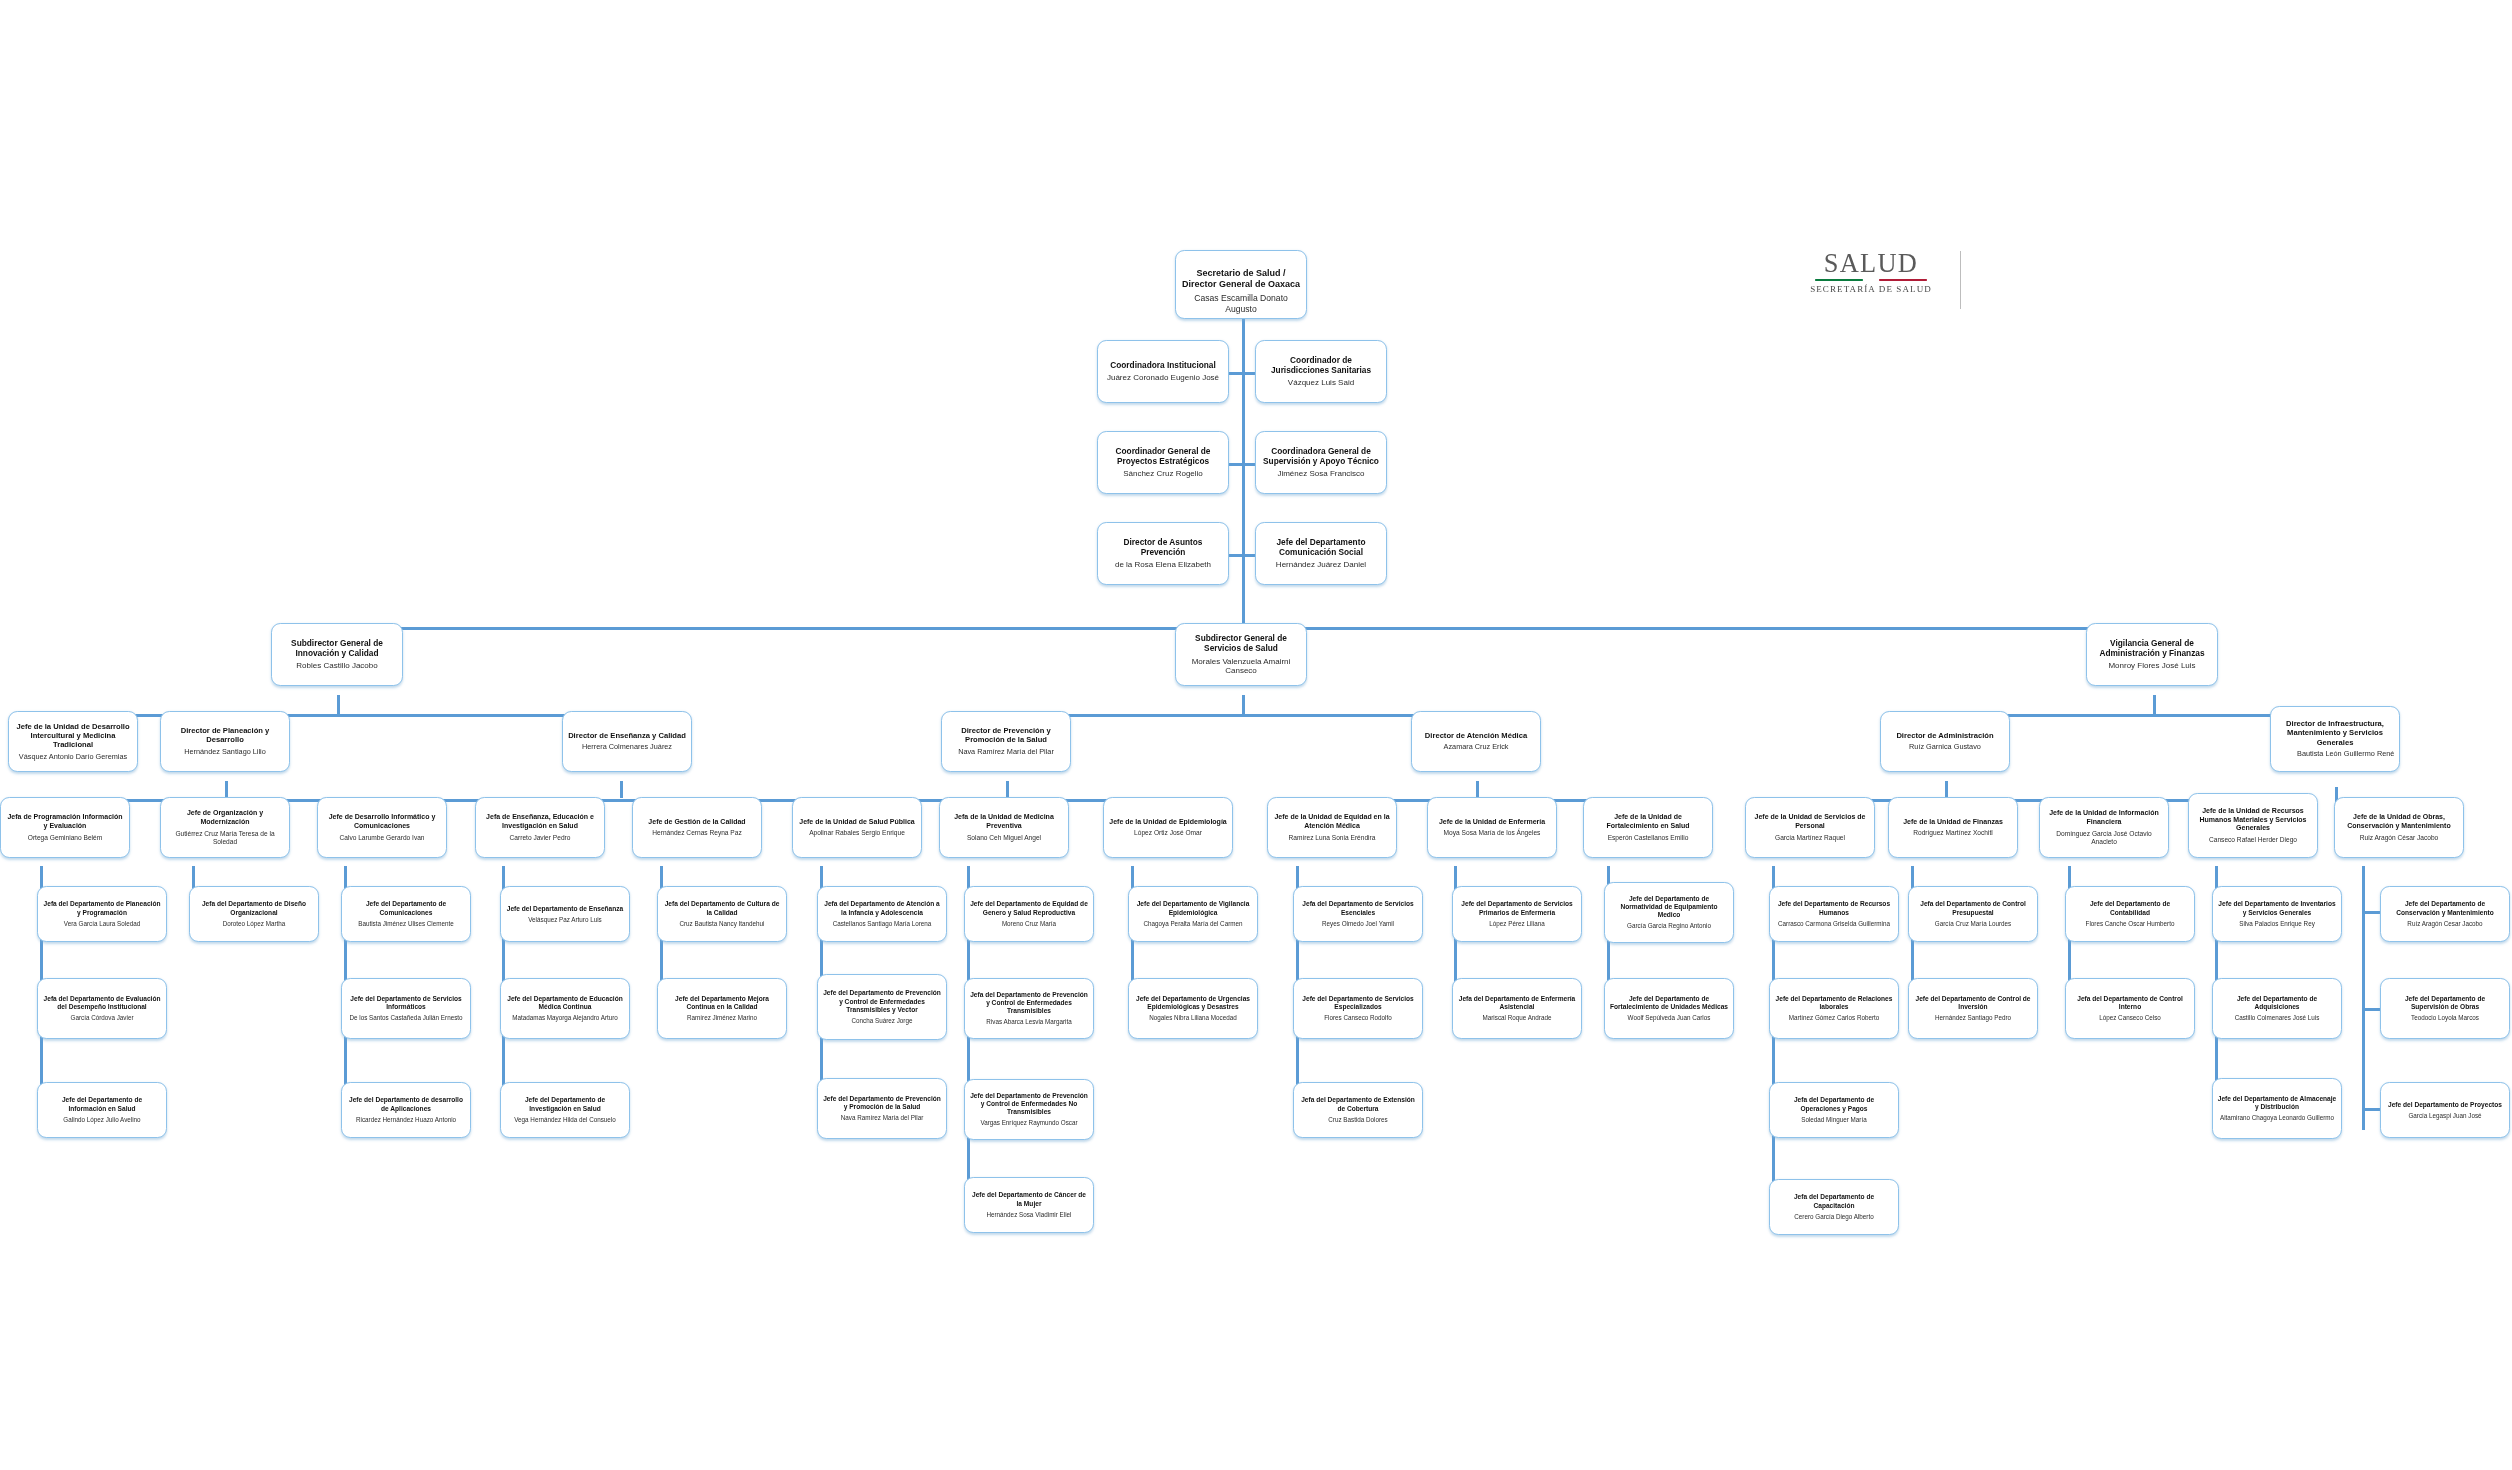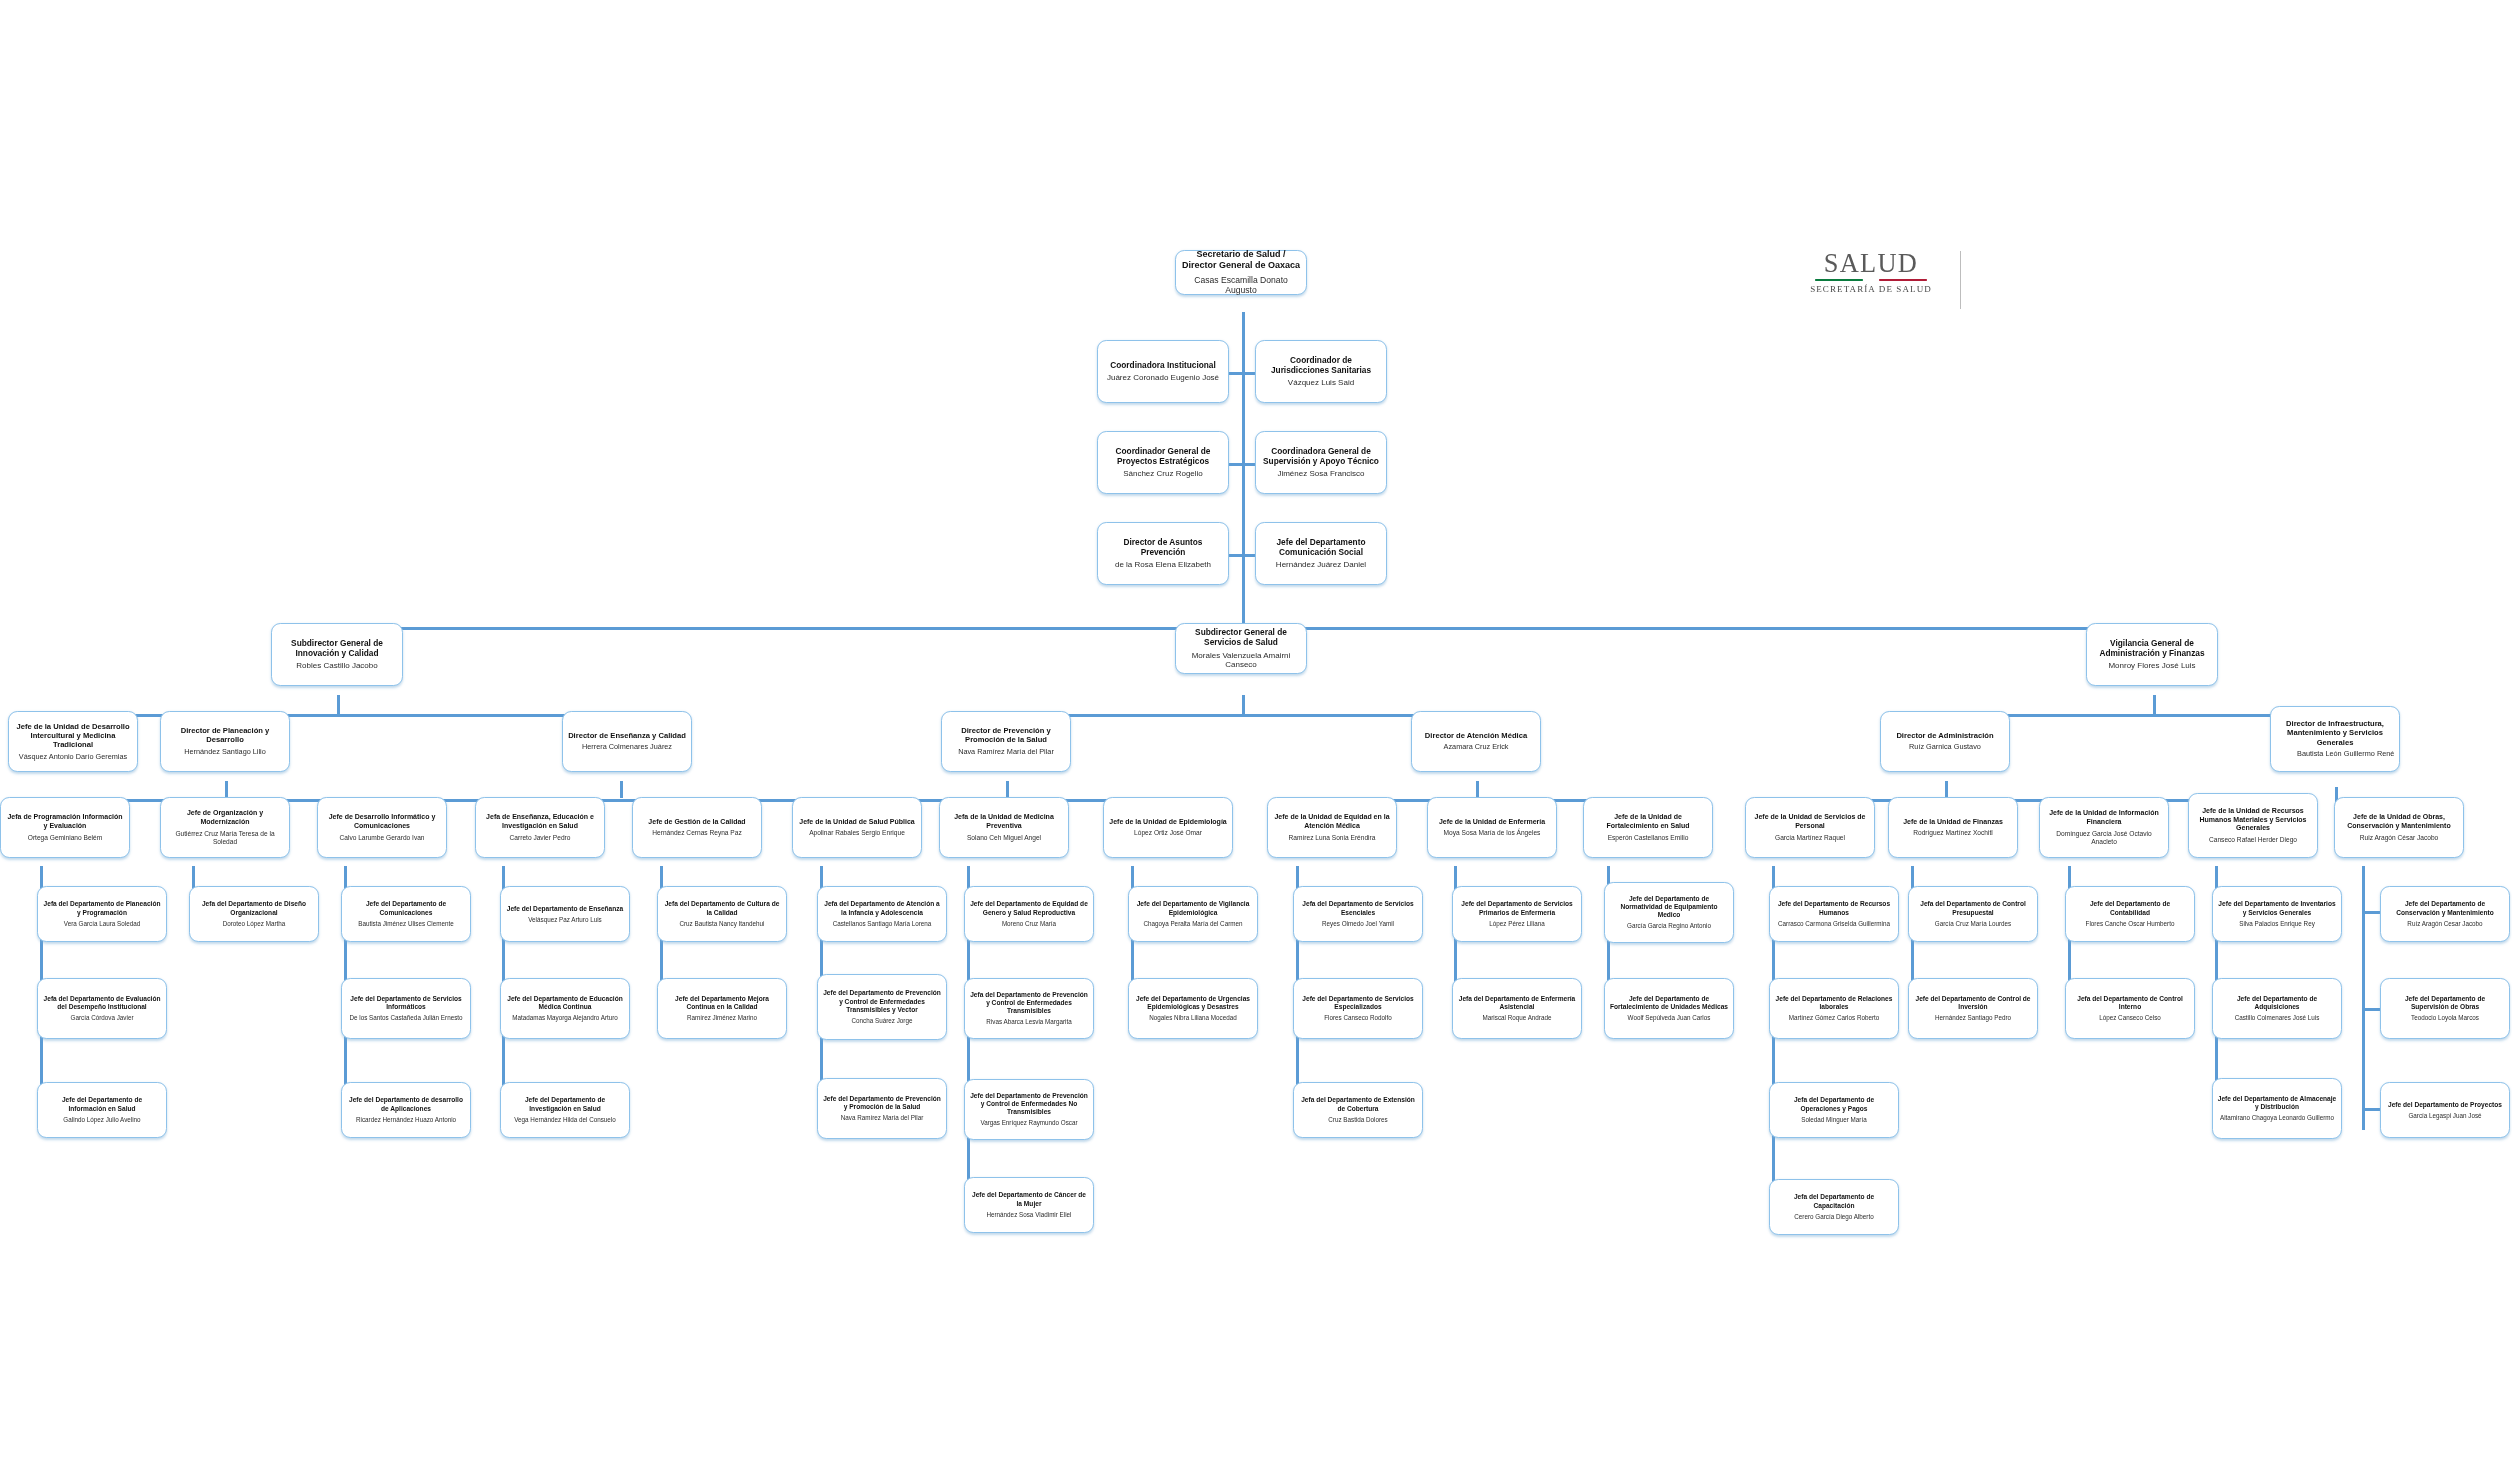--- a/index.html
+++ b/index.html
@@ -246,21 +246,21 @@
   <div class="lnk v" style="left:2215px;top:866px;height:264px;"></div>
   <div class="lnk h" style="left:2215px;top:911px;width:32px;"></div>
   <div class="lnk h" style="left:2215px;top:1008px;width:32px;"></div>
   <div class="lnk h" style="left:2215px;top:1108px;width:32px;"></div>
 
   <div class="lnk v" style="left:2362px;top:866px;height:264px;"></div>
   <div class="lnk h" style="left:2362px;top:911px;width:32px;"></div>
   <div class="lnk h" style="left:2362px;top:1008px;width:32px;"></div>
   <div class="lnk h" style="left:2362px;top:1108px;width:32px;"></div>
 
-  <div class="node t-root" style="left:1175px;top:250px;width:132px;height:45px;">
+  <div class="node t-root" style="left:1175px;top:250px;width:132px;height:69px;justify-content:flex-end;">
     <span class="title">Secretario de Salud / Director General de Oaxaca</span>
     <span class="name">Casas Escamilla Donato Augusto</span>
   </div>
 
   <div class="node t-coord" style="left:1097px;top:340px;width:132px;height:63px;">
     <span class="title">Coordinadora Institucional</span>
     <span class="name">Juárez Coronado Eugenio José</span>
   </div>
   <div class="node t-coord" style="left:1255px;top:340px;width:132px;height:63px;">
     <span class="title">Coordinador de Jurisdicciones Sanitarias</span>
@@ -282,21 +282,21 @@
   </div>
   <div class="node t-coord" style="left:1255px;top:522px;width:132px;height:63px;">
     <span class="title">Jefe del Departamento Comunicación Social</span>
     <span class="name">Hernández Juárez Daniel</span>
   </div>
 
   <div class="node t-sub" style="left:271px;top:623px;width:132px;height:63px;">
     <span class="title">Subdirector General de Innovación y Calidad</span>
     <span class="name">Robles Castillo Jacobo</span>
   </div>
-  <div class="node t-sub" style="left:1175px;top:623px;width:132px;height:51px;">
+  <div class="node t-sub" style="left:1175px;top:623px;width:132px;height:63px;">
     <span class="title">Subdirector General de Servicios de Salud</span>
     <span class="name">Morales Valenzuela Amairni Canseco</span>
   </div>
   <div class="node t-sub" style="left:2086px;top:623px;width:132px;height:63px;">
     <span class="title">Vigilancia General de Administración y Finanzas</span>
     <span class="name">Monroy Flores José Luis</span>
   </div>
 
   <div class="node t-dir" style="left:8px;top:711px;width:130px;height:61px;">
     <span class="title">Jefe de la Unidad de Desarrollo Intercultural y Medicina Tradicional</span>

